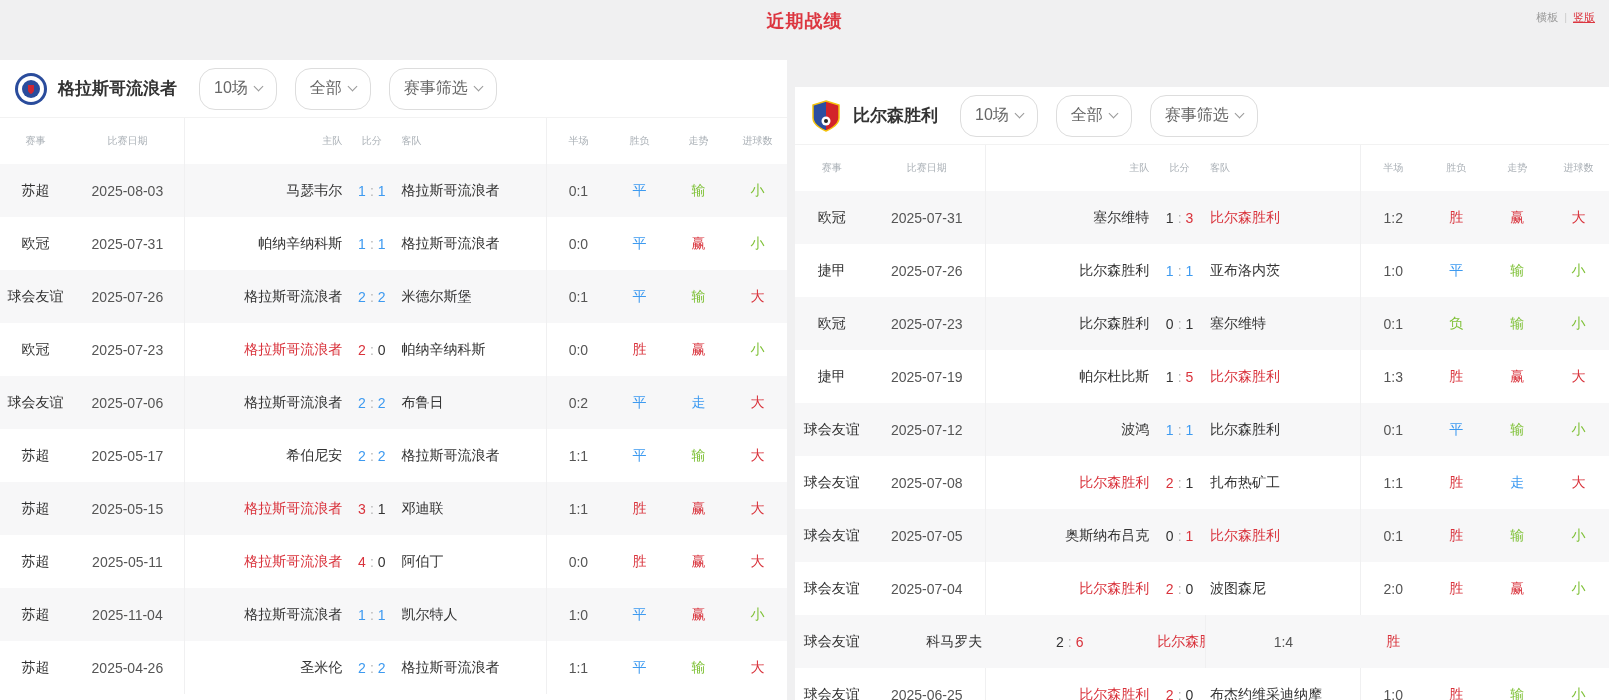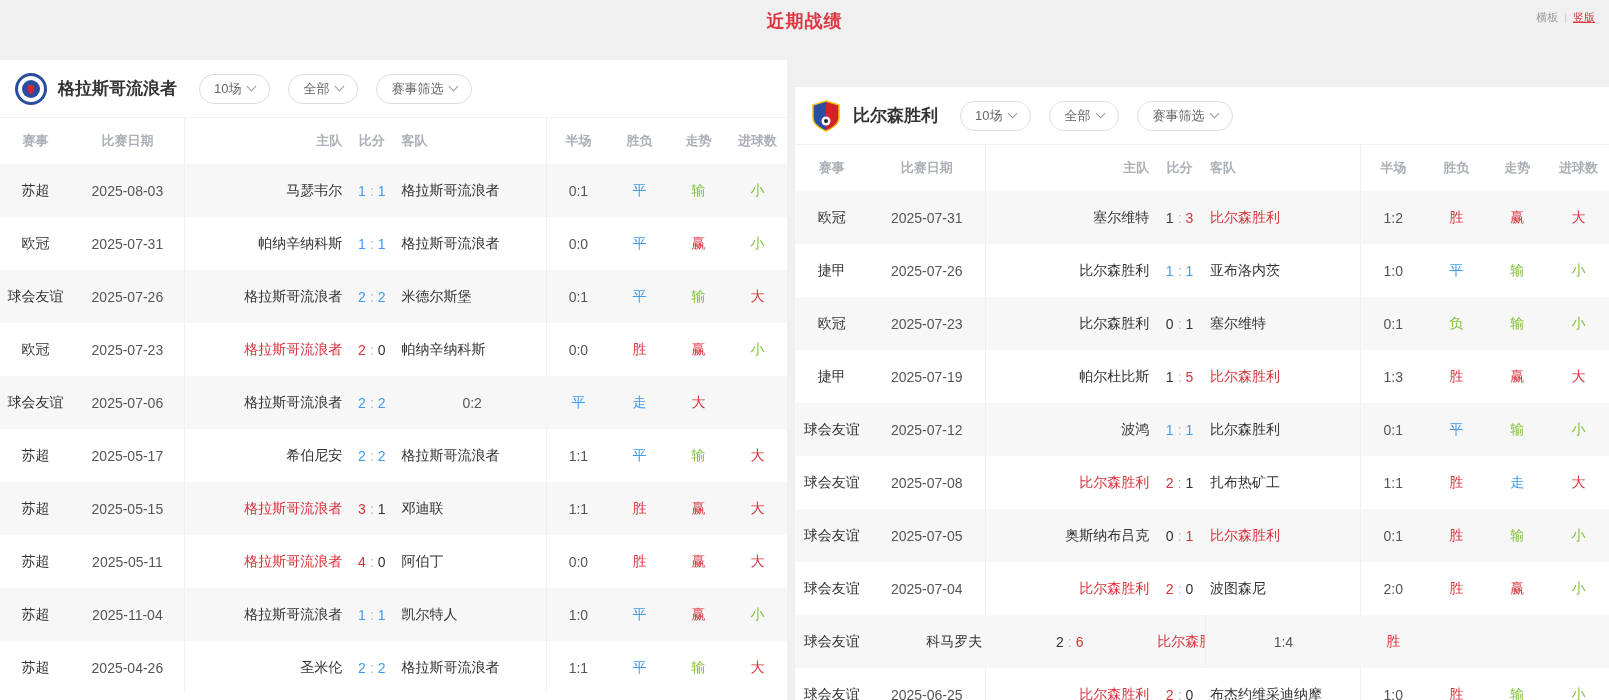--- a/index.html
+++ b/index.html
@@ -18,26 +18,26 @@
   
   .panels { display:flex; gap:8px; height:650px; }
   .panel { background:#fff; overflow:hidden; }
   .panel-left { width:787px; flex:none; }
   .panel-right { flex:1;margin-top:27px; }
 
   
   .panel-head { display:flex; align-items:center; height:58px; padding:0 14px; border-bottom:1px solid #f2f2f2; }
   .team-logo { width:34px; height:34px; flex:none; }
   .team-name { font-size:17px; font-weight:700; color:#333; margin-left:10px; margin-right:22px; white-space:nowrap; }
-  .pill { display:inline-flex; align-items:center; height:30px; padding:0 14px; border:1px solid #ddd; border-radius:16px; font-size:13px; color:#666; margin-right:18px; cursor:pointer; background:#fff; white-space:nowrap; }
+  .pill { display:inline-flex; align-items:center; height:42px; padding:0 14px; border:1px solid #ddd; border-radius:16px; font-size:16px; color:#666; margin-right:18px; cursor:pointer; background:#fff; white-space:nowrap; }
   .caret { display:inline-block; width:7px; height:7px; border-right:1.5px solid #999; border-bottom:1.5px solid #999; transform:rotate(45deg); margin-left:7px; margin-top:-4px; }
 
   
   .grid-row { display:grid; grid-template-columns:9% 14.5% 20.5% 6.5% 19% 8% 7.5% 7.5% 7.5%; align-items:center; }
-  .thead { height:46px; font-size:13px; color:#aab0b6;font-weight:bold; }
+  .thead { height:46px; font-size:10px; color:#aab0b6; }
   .trow { height:53px; font-size:14px; color:#333; }
   .trow.alt { background:#f7f7f8; }
   .cell { text-align:center; white-space:nowrap; overflow:hidden; height:100%; display:flex; align-items:center; justify-content:center; }
   .cell.c-home { justify-content:flex-end; padding-right:4px; }
   .cell.c-away { justify-content:flex-start; padding-left:4px; }
   .cell.c-date { border-right:1px solid #f0f0f1; }
   .cell.c-awayb { border-right:1px solid #f0f0f1; }
   .c-date, .c-half { color:#555; }
   .thead .cell { color:#aab0b6; border-right-color:#f0f0f1; }
   .score-colon { color:#b5b5b5; margin:0 4px; }
@@ -158,20 +158,21 @@
   </div>
           <div class="grid-row trow alt">
     <div class="cell">球会友谊</div>
     <div class="cell c-date">2025-07-06</div>
     <div class="cell c-home tname t-dark">格拉斯哥流浪者</div>
     <div class="cell">
       <span class="t-blue">2</span>
               <span class="score-colon">:</span>
               <span class="t-blue">2</span>
     </div>
+    <div class="cell c-away c-awayb tname t-dark">布鲁日</div>
     <div class="cell c-half">0:2</div>
     <div class="cell t-blue">平</div>
     <div class="cell t-blue">走</div>
     <div class="cell t-red">大</div>
   </div>
           <div class="grid-row trow">
     <div class="cell">苏超</div>
     <div class="cell c-date">2025-05-17</div>
     <div class="cell c-home tname t-dark">希伯尼安</div>
     <div class="cell">

